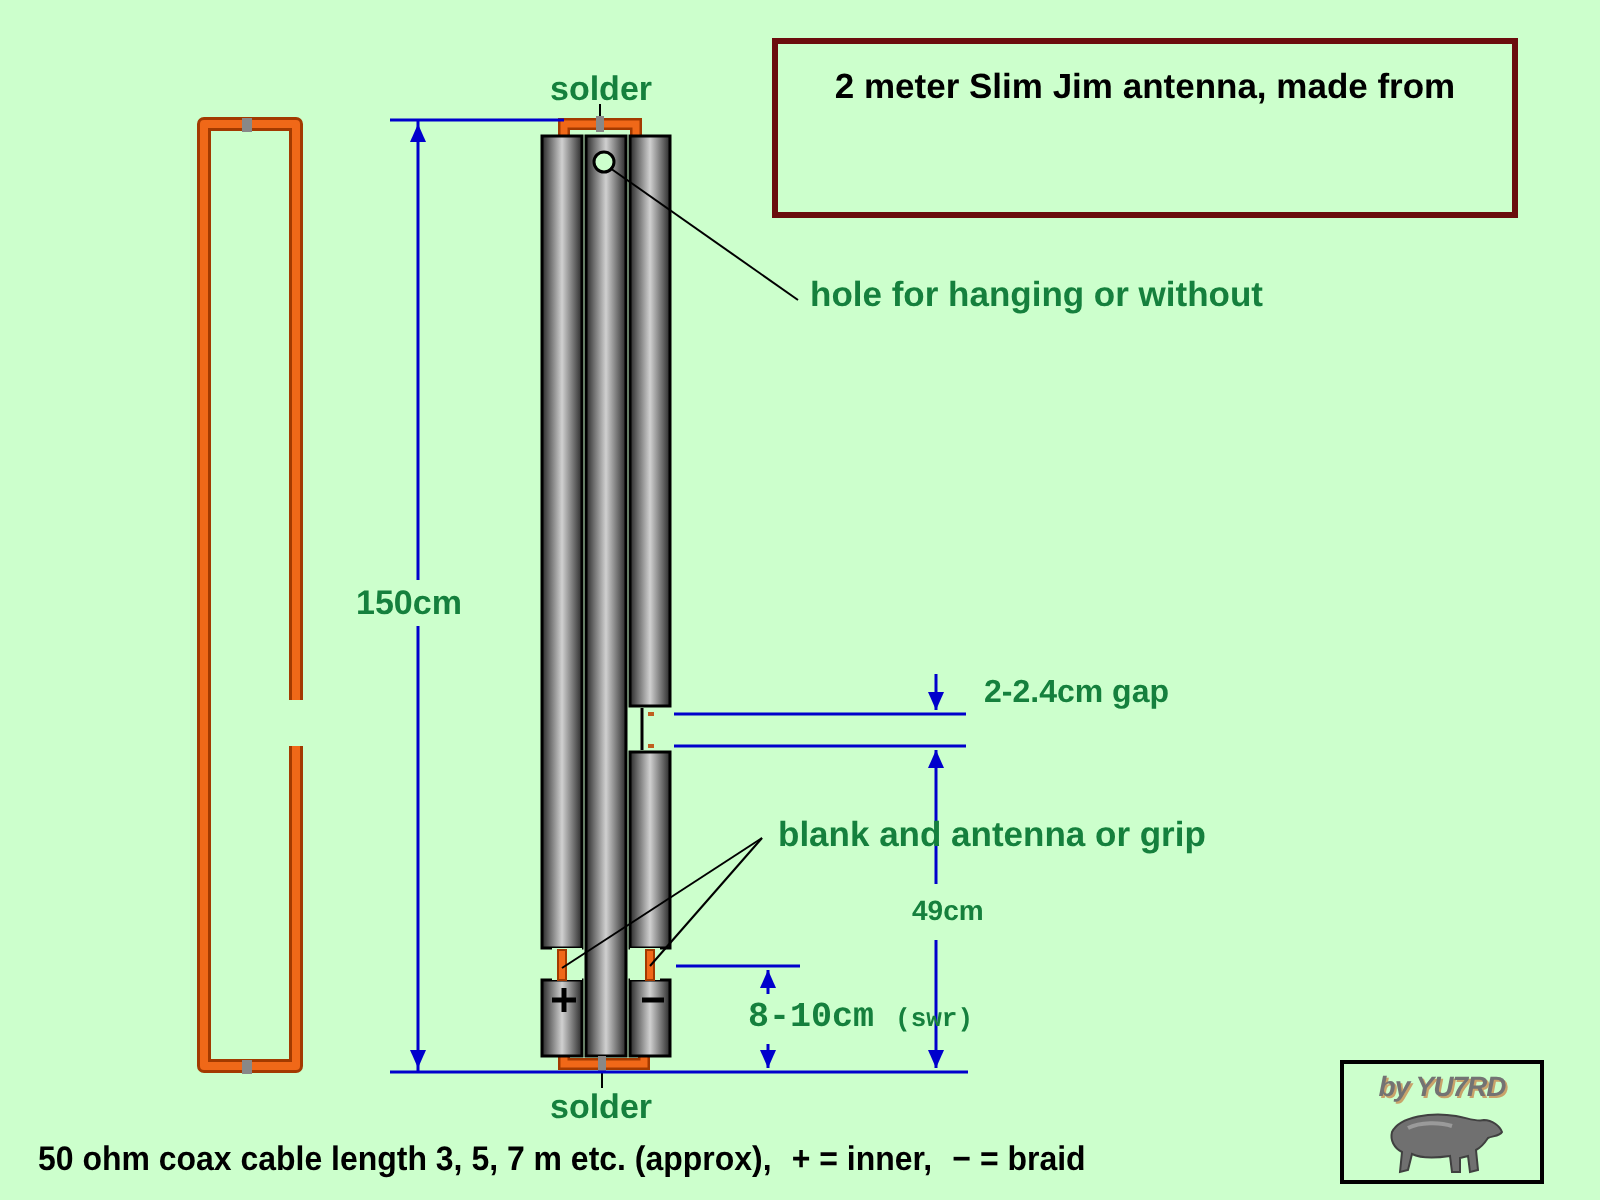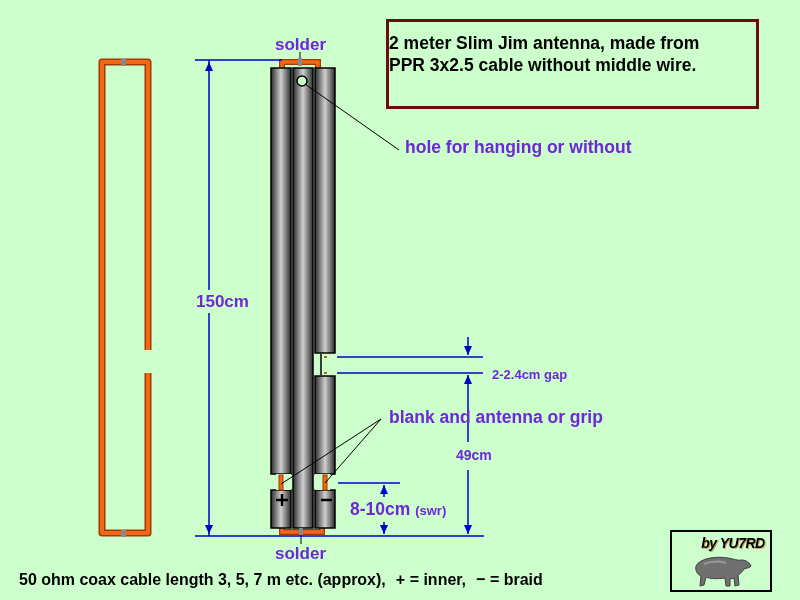--- a/index.html
+++ b/index.html
@@ -4,44 +4,44 @@
   <style>
     html, body { margin: 0; padding: 0; }
     body {
       width: 800px; height: 600px; overflow: hidden;
       background: #ccffcc;
       font-family: "Liberation Sans", sans-serif;
       position: relative;
     }
     svg#diagram { position: absolute; left: 0; top: 0; }
     .lbl {
-      position: absolute; font-weight: bold; color: #6d28d9;
+      position: absolute; font-weight: bold; color: #15803d;
       font-family: "Liberation Sans", sans-serif; font-size: 18px;
       white-space: nowrap; line-height: 1;
     }
     .title-box {
       position: absolute; left: 386px; top: 19px; width: 373px; height: 90px;
       border: 3px solid #6b0d0d; box-sizing: border-box;
-      text-align: left; font-weight: bold; font-size: 17.5px; line-height: 22px;
+      text-align: center; font-weight: bold; font-size: 17.5px; line-height: 22px;
       padding-top: 10px;
     }
     .title-box div { white-space: nowrap; }
     .small { font-size: 13px; }
     .footer {
       position: absolute; left: 19px; top: 570px; font-weight: bold;
       font-size: 17px; white-space: nowrap; transform: scaleX(0.94); transform-origin: left top;
     }
     .badge {
       position: absolute; left: 670px; top: 530px; width: 102px; height: 62px;
       border: 2px solid #000; box-sizing: border-box; background: #ccffcc;
     }
     .badge-text {
       position: absolute; left: 0; top: 3px; width: 100%; text-align: center;
-      font-weight: bold; font-style: italic; font-size: 14px; color: #000000;
-      text-shadow: 1px 1px 0 #c9a36a; letter-spacing: -0.5px; margin-left: 12px;
+      font-weight: bold; font-style: italic; font-size: 14px; color: #737373;
+      text-shadow: 1px 1px 0 #c9a36a; letter-spacing: -0.5px;
     }
   </style>
 </head>
 <body>
 
 <svg id="diagram" width="800" height="600" viewBox="0 0 800 600">
   <defs>
     <linearGradient id="tube" x1="0" x2="1" y1="0" y2="0">
       <stop offset="0" stop-color="#2a2a2a"></stop>
       <stop offset="0.2" stop-color="#6e6e6e"></stop>
@@ -133,31 +133,30 @@
     <line x1="338" y1="483" x2="400" y2="483"></line>
     <line x1="384" y1="485" x2="384" y2="497"></line>
     <polygon points="384,485 380,494 388,494" stroke="none"></polygon>
     <line x1="384" y1="522" x2="384" y2="534"></line>
     <polygon points="384,534 380,525 388,525" stroke="none"></polygon>
   </g>
 </svg>
 
 <div class="title-box">
   <div>2 meter Slim Jim antenna, made from</div>
-  <div>PPR 3x2.5 cable without middle wire.</div>
 </div>
 
 <div class="lbl" style="left:275px; top:36px; font-size:17px;">solder</div>
 <div class="lbl" style="left:275px; top:545px; font-size:17px;">solder</div>
 <div class="lbl" style="left:405px; top:139px; font-size:17.5px;">hole for hanging or without</div>
-<div class="lbl" style="left:178px; top:293px; font-size:17px;margin-left:18px;">150cm</div>
-<div class="lbl" style="left:492px; top:368px; font-size:13px;">2-2.4cm gap</div>
+<div class="lbl" style="left:178px; top:293px; font-size:17px;">150cm</div>
+<div class="lbl" style="left:492px; top:339px; font-size:16px;">2-2.4cm gap</div>
 <div class="lbl" style="left:389px; top:409px; font-size:17.5px;">blank and antenna or grip</div>
 <div class="lbl" style="left:456px; top:448px; font-size:14px;">49cm</div>
-<div class="lbl" style="left:350px; top:501px; font-size:17.5px;">
+<div class="lbl" style="left:374px; top:501px; font-size:17.5px;font-family:Liberation Mono, monospace;">
   <span>8-10cm</span>
   <span class="small">(swr)</span>
 </div>
 
 <div class="footer">
   <span>50 ohm coax cable length 3, 5, 7 m etc. (approx),</span>
   <span style="margin-left:6px;">+</span>
   <span>= inner,</span>
   <span style="margin-left:6px;">−</span>
   <span>= braid</span>

